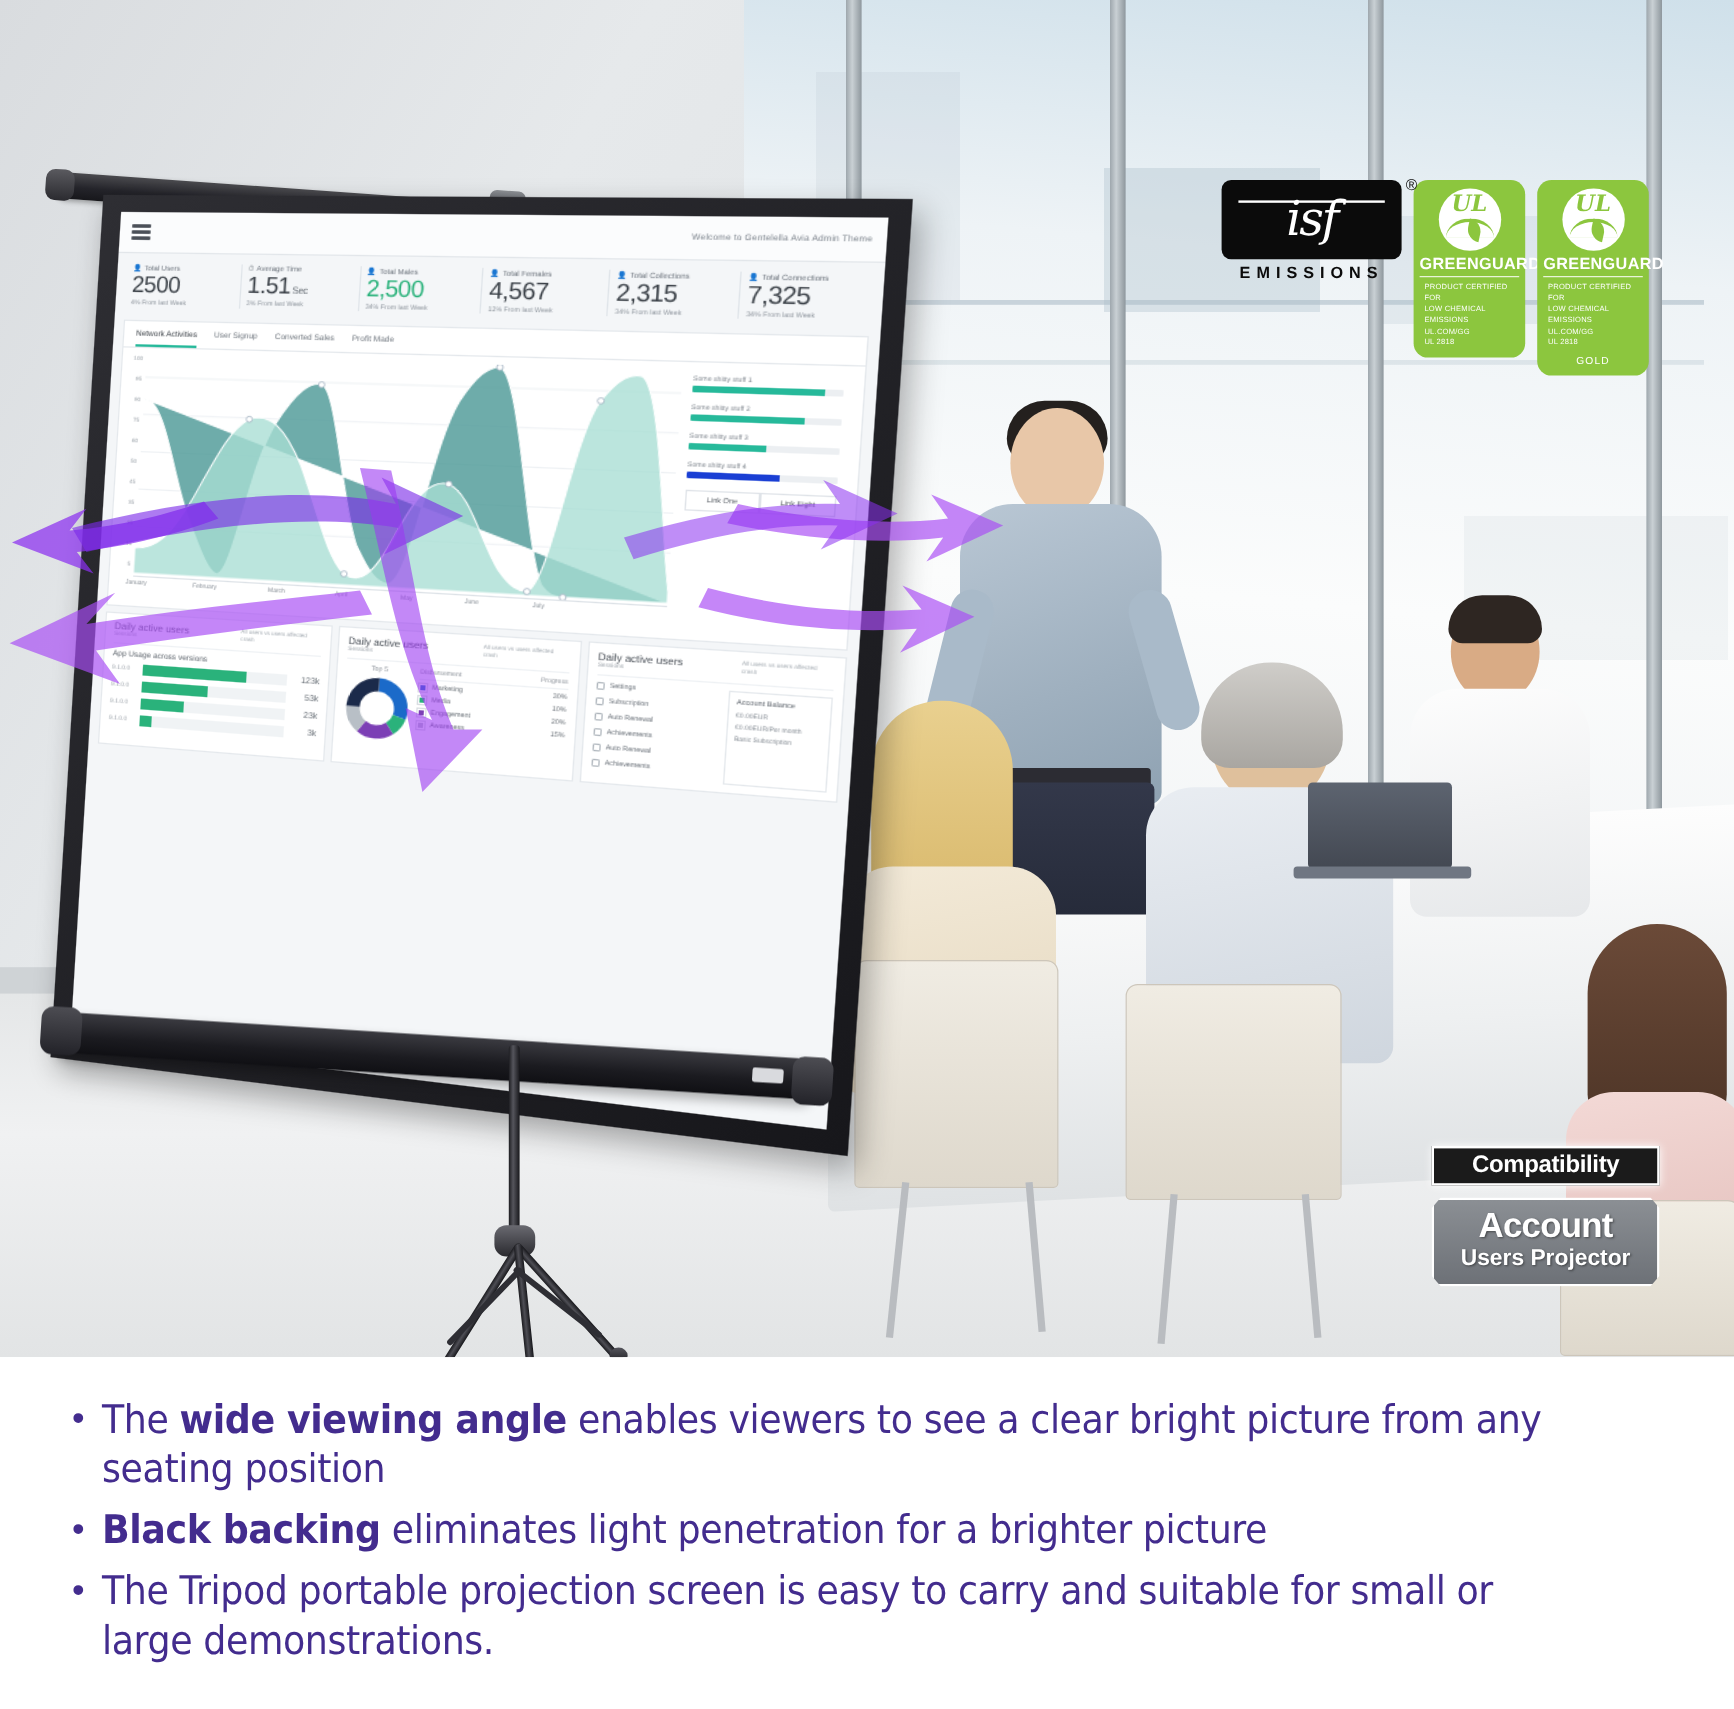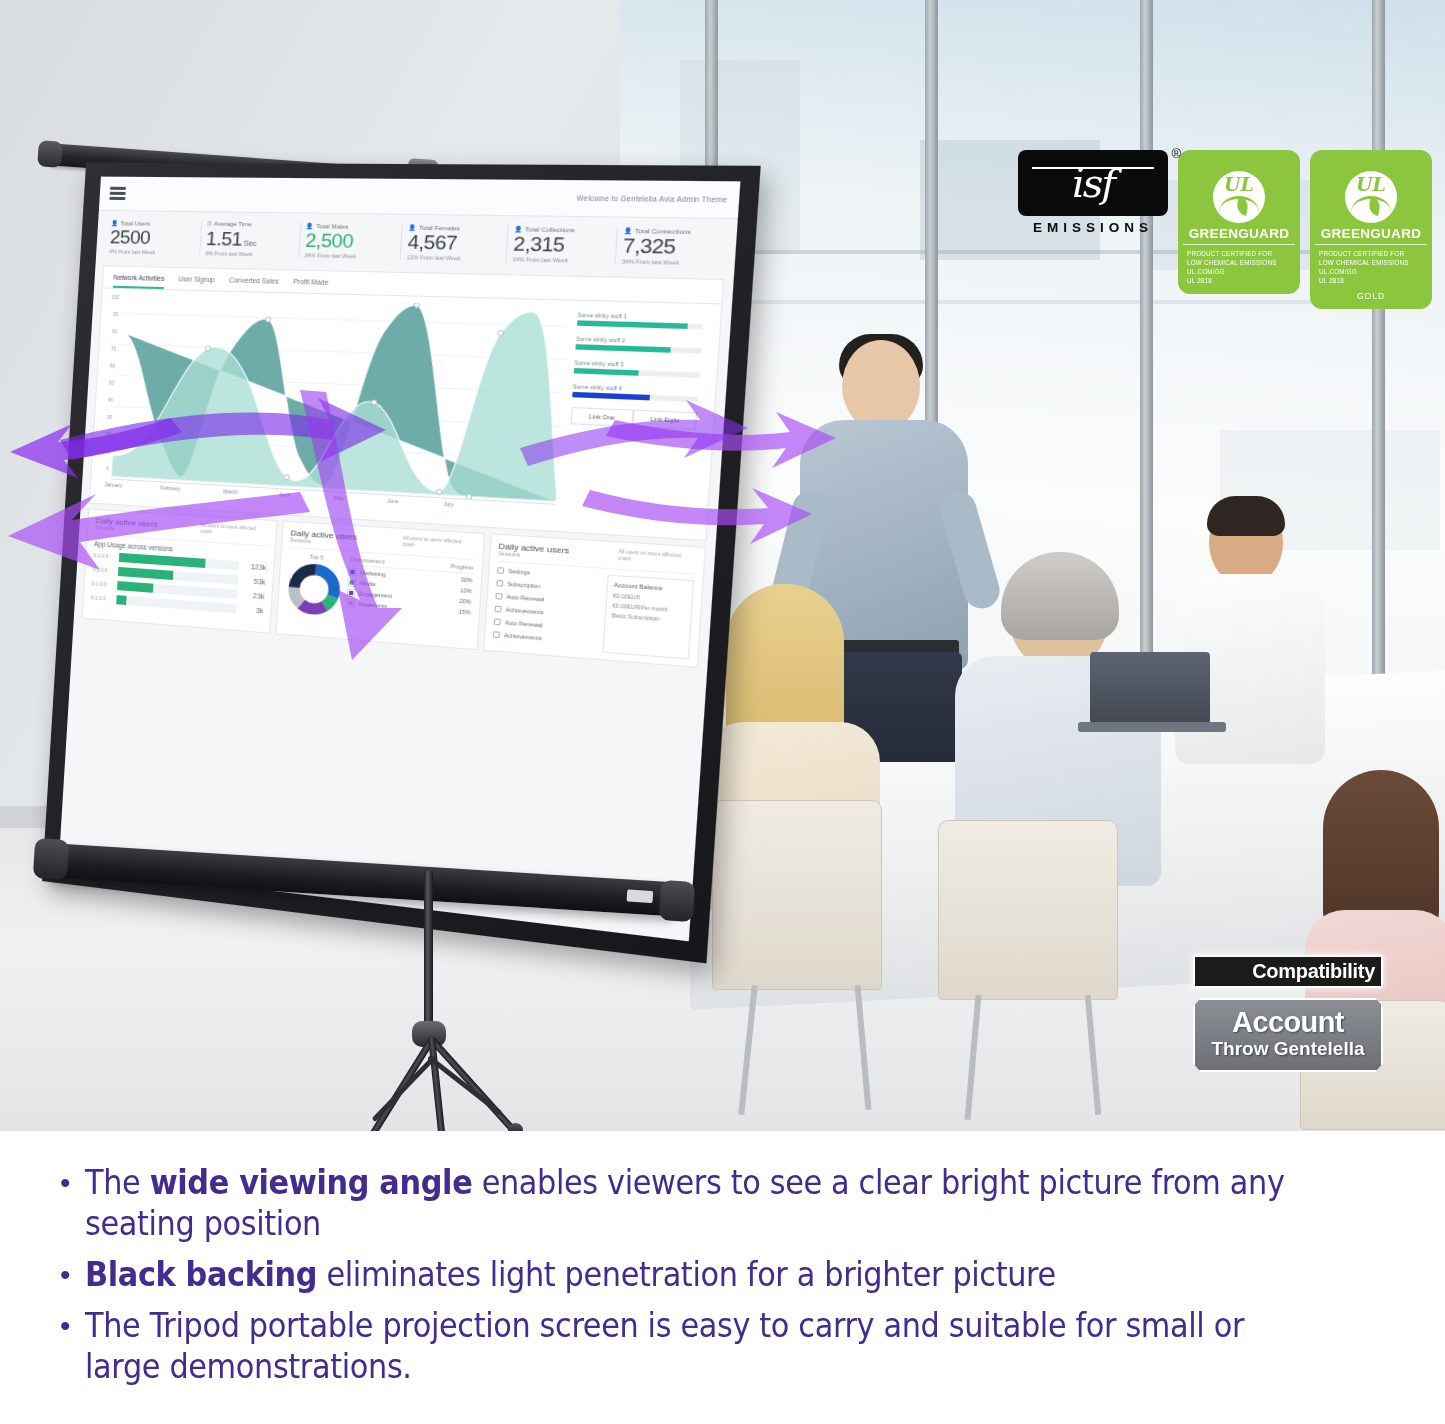--- a/index.html
+++ b/index.html
@@ -265,21 +265,21 @@
     color:#fff; font-family:"DejaVu Serif", serif; font-style:italic;
     font-size:40px; letter-spacing:-2px; line-height:1;
   }
   .isf-line { position:absolute; left:14px; right:14px; top:17px; height:2px; background:#fff; }
   .isf-r { position:absolute; right:-13px; top:-4px; font-size:13px; color:#111; }
   .isf-cert {
     font-size:13.5px; font-weight:bold; letter-spacing:5px; color:#0b0b0b; margin-top:4px;
   }
 
   .gg {
-    width:122px; background:#8cc63e; border-radius:12px; padding:21px 5px 8px;
+    width:93px; background:#8cc63e; border-radius:12px; padding:7px 5px 8px;
     text-align:center; color:#fff;
   }
   .gg-ul {
     width:52px; height:52px; border-radius:50%; background:#fff; margin:0 auto 3px;
     position:relative; overflow:hidden;
   }
   .gg-ul-txt {
     font-family:"DejaVu Serif", serif; font-style:italic; font-weight:bold;
     font-size:19px; color:#8cc63e; line-height:26px;
   }
@@ -292,21 +292,21 @@
     background:#8cc63e; border-radius:0 14px 0 14px; transform:rotate(12deg);
   }
   .gg-name { font-size:13.5px; font-weight:bold; letter-spacing:.3px; padding-bottom:3px; border-bottom:1px solid rgba(255,255,255,.8); margin-bottom:4px; }
   .gg-desc { font-size:6.3px; line-height:1.45; text-align:left; padding:0 4px; letter-spacing:.2px; }
   .gg-gold { font-size:8.5px; margin-top:5px; letter-spacing:1px; }
 
   
   .compat-wrap { position:absolute; left:1193px; top:955px; width:190px; }
   .compat-label {
     background:#1b1b1b; color:#fff; font-size:20px; font-weight:bold;
-    text-align:right; padding:3px 6px; border:2px solid #fff;
+    text-align:center; padding:3px 6px; border:2px solid #fff;
     box-shadow:0 0 7px rgba(255,255,255,.95);
     letter-spacing:-.3px;
   }
   .compat-box {
     margin-top:10px; background:linear-gradient(180deg,#8b8f94,#6d7177);
     border:2px solid #fff; box-shadow:0 0 9px rgba(255,255,255,.95);
     padding:8px 6px 10px; text-align:center; color:#fff;
     clip-path: polygon(4% 0, 96% 0, 100% 12%, 100% 88%, 96% 100%, 4% 100%, 0 88%, 0 12%);
   }
   .compat-big { font-size:29px; font-weight:bold; line-height:1; letter-spacing:-.6px;
@@ -786,21 +786,21 @@
         <div>UL 2818</div>
       </div>
       <div class="gg-gold">GOLD</div>
     </div>
   </div>
 
   <div class="compat-wrap">
     <div class="compat-label">Compatibility</div>
     <div class="compat-box">
       <div class="compat-big">Account</div>
-      <div class="compat-small">Throw Gentelella</div>
+      <div class="compat-small">Users Projector</div>
     </div>
   </div>
 
 </div>
 
 <div class="bullets">
 
   <div class="bullet">
     <div class="dot">•</div>
     <div class="btxt"><span>The </span><b>wide viewing angle</b><span> enables viewers to see a clear bright picture from any seating position</span></div>

